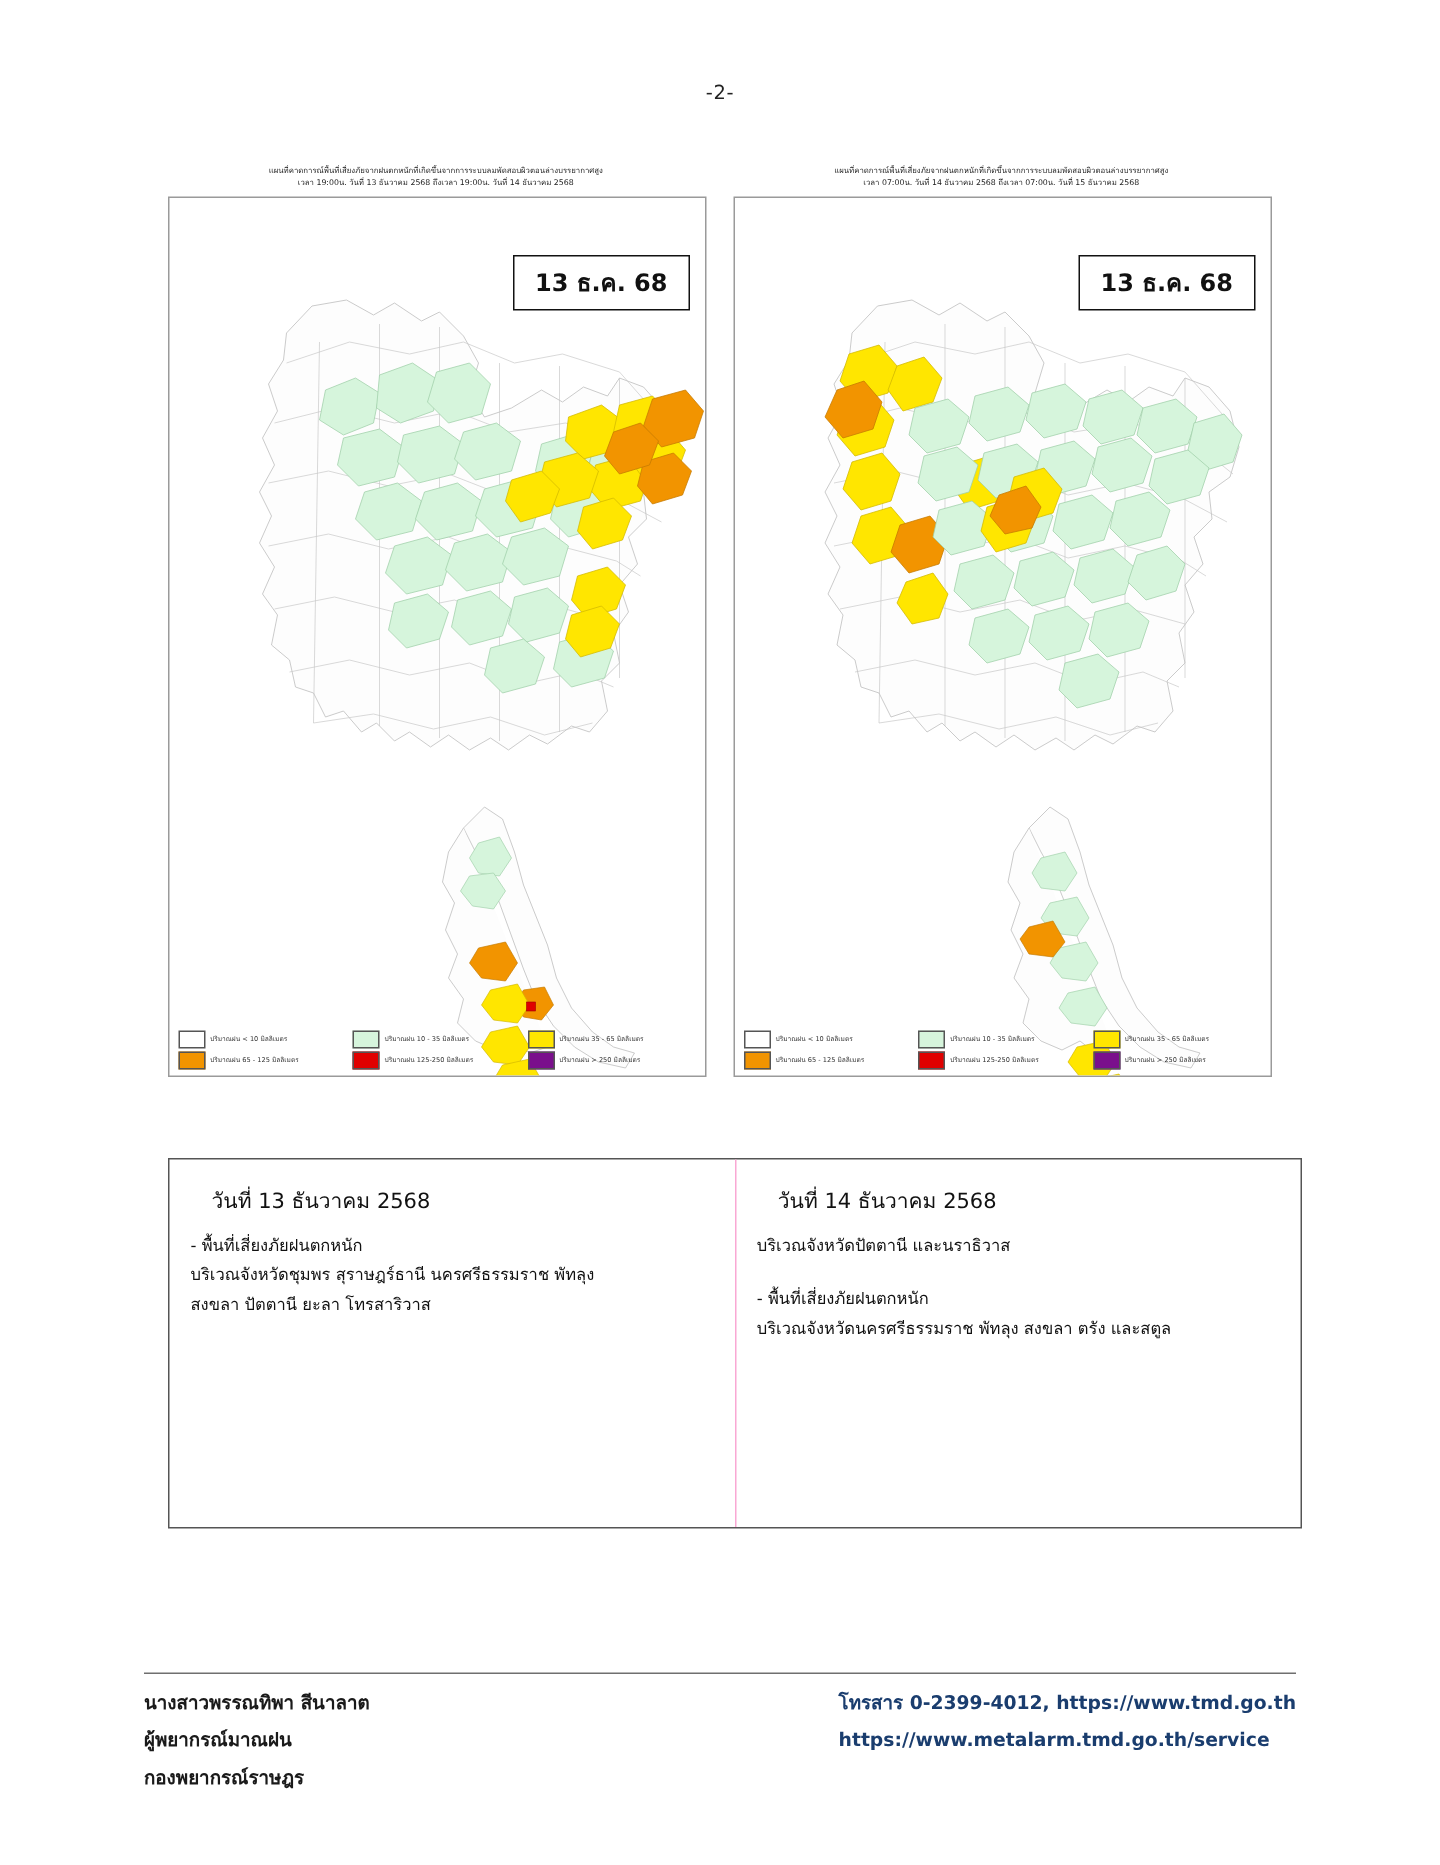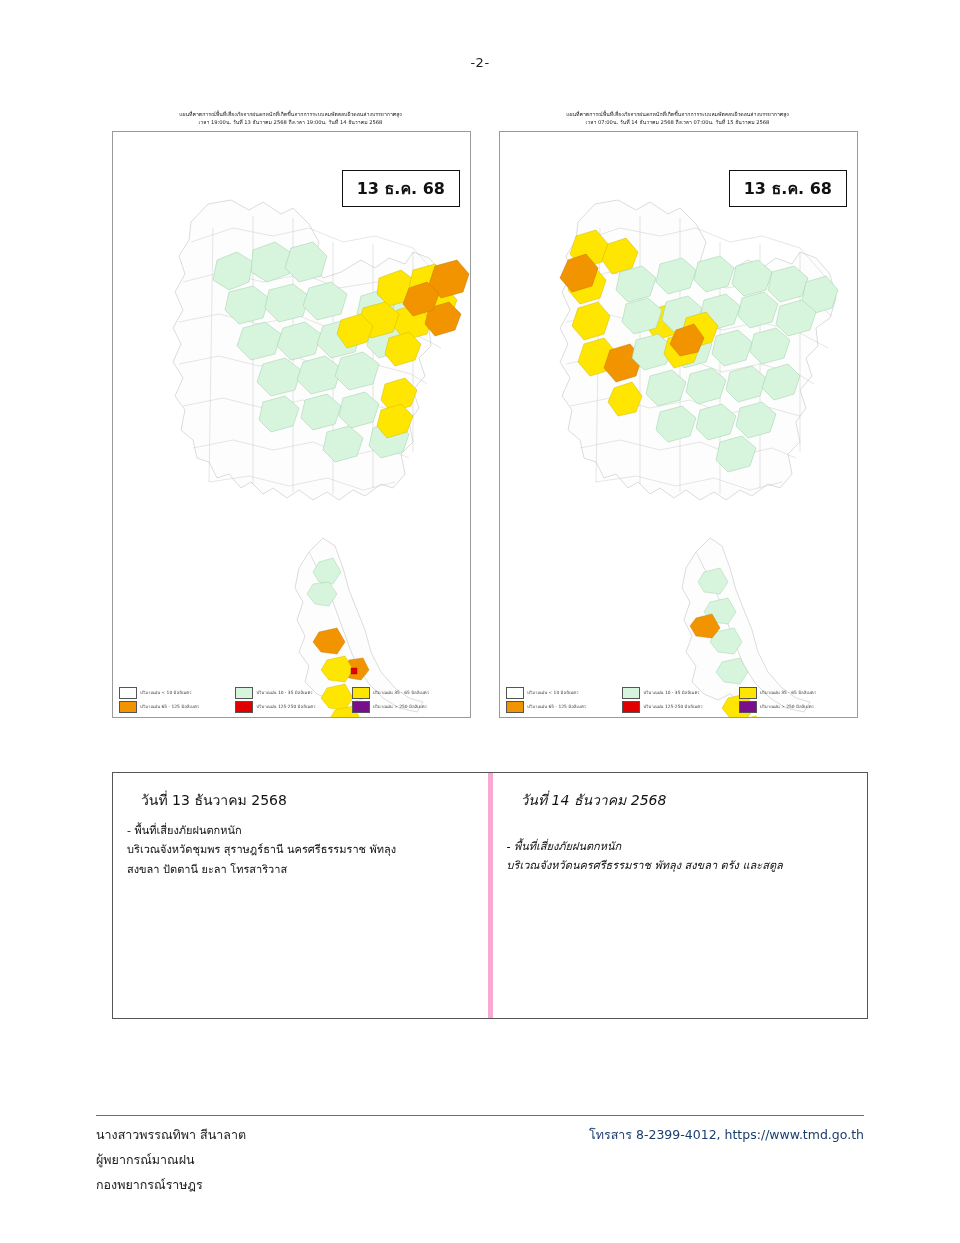--- a/index.html
+++ b/index.html
@@ -9,21 +9,21 @@
     color:#111;position:relative;overflow:hidden;
   }
   .page{position:relative;width:960px;height:1243px;}
 
   .page-number{
     position:absolute;top:55px;left:0;width:960px;text-align:center;
     font-size:13px;color:#222;letter-spacing:.5px;
   }
 
   
-  .maps{position:absolute;top:110px;left:112px;width:727px;height:640px;display:flex;gap:30px;}
+  .maps{position:absolute;top:110px;left:112px;width:727px;height:640px;display:flex;gap:20px;}
   .map-card{width:357px;height:640px;position:relative;}
   .map-caption{
     font-size:5.2px;line-height:1.6;color:#222;text-align:center;
     padding:0 6px;letter-spacing:0;white-space:nowrap;overflow:hidden;
   }
   .map-frame{
     position:relative;margin-top:4px;width:357px;height:585px;
     border:1px solid #9a9a9a;background:#ffffff;overflow:hidden;
   }
   .date-badge{
@@ -42,33 +42,33 @@
   .legend-item{display:flex;align-items:center;gap:3px;}
   .swatch{width:16px;height:10px;border:1px solid #555;flex:none;}
   .legend-text{font-size:4.4px;color:#333;white-space:nowrap;overflow:hidden;}
 
   
   .info-table{
     position:absolute;left:112px;top:772px;width:754px;height:245px;
     border:1px solid #555;display:flex;
   }
   .info-cell{flex:1;padding:16px 14px 10px 14px;position:relative;}
-  .info-cell + .info-cell{border-left:5px solid #f9a8d4;font-style:italic;}
+  .info-cell + .info-cell{border-left:1px solid #f9a8d4;}
   .info-title{font-size:14px;margin-bottom:10px;padding-left:14px;}
   .info-line{font-size:11px;line-height:1.75;}
   .info-gap{height:16px;}
 
   
   .footer-rule{
     position:absolute;left:96px;top:1115px;width:768px;height:1px;background:#6f6f6f;
   }
   .footer{
     position:absolute;left:96px;top:1122px;width:768px;display:flex;justify-content:space-between;
   }
-  .footer-col{font-size:12.5px;line-height:2.0;color:#1a1a1a;}
+  .footer-col{font-size:12.5px;line-height:2.0;color:#1a1a1a;font-weight:bold;}
   .footer-col.right{text-align:left;}
   .lnk{color:#1a3d6e;}
 </style>
 </head>
 <body>
 
 <div class="page">
 
   <div class="page-number">-2-</div>
 
@@ -334,31 +334,33 @@
 
   <div class="info-table">
     <div class="info-cell">
       <div class="info-title">วันที่ 13 ธันวาคม 2568</div>
       <div class="info-line">- พื้นที่เสี่ยงภัยฝนตกหนัก</div>
       <div class="info-line">บริเวณจังหวัดชุมพร สุราษฎร์ธานี นครศรีธรรมราช พัทลุง</div>
       <div class="info-line">สงขลา ปัตตานี ยะลา โทรสาริวาส</div>
     </div>
     <div class="info-cell">
       <div class="info-title">วันที่ 14 ธันวาคม 2568</div>
+      <div class="info-line">บริเวณจังหวัดปัตตานี และนราธิวาส</div>
       <div class="info-gap"></div>
       <div class="info-line">- พื้นที่เสี่ยงภัยฝนตกหนัก</div>
       <div class="info-line">บริเวณจังหวัดนครศรีธรรมราช พัทลุง สงขลา ตรัง และสตูล</div>
     </div>
   </div>
 
   <div class="footer-rule"></div>
   <div class="footer">
     <div class="footer-col">
       <div>นางสาวพรรณทิพา สีนาลาต</div>
       <div>ผู้พยากรณ์มาณฝน</div>
       <div>กองพยากรณ์ราษฎร</div>
     </div>
     <div class="footer-col right">
-      <div class="lnk">โทรสาร 8-2399-4012, https://www.tmd.go.th</div>
+      <div class="lnk">โทรสาร 0-2399-4012, https://www.tmd.go.th</div>
+      <div class="lnk">https://www.metalarm.tmd.go.th/service</div>
     </div>
   </div>
 
 </div>
 
 </body></html>

